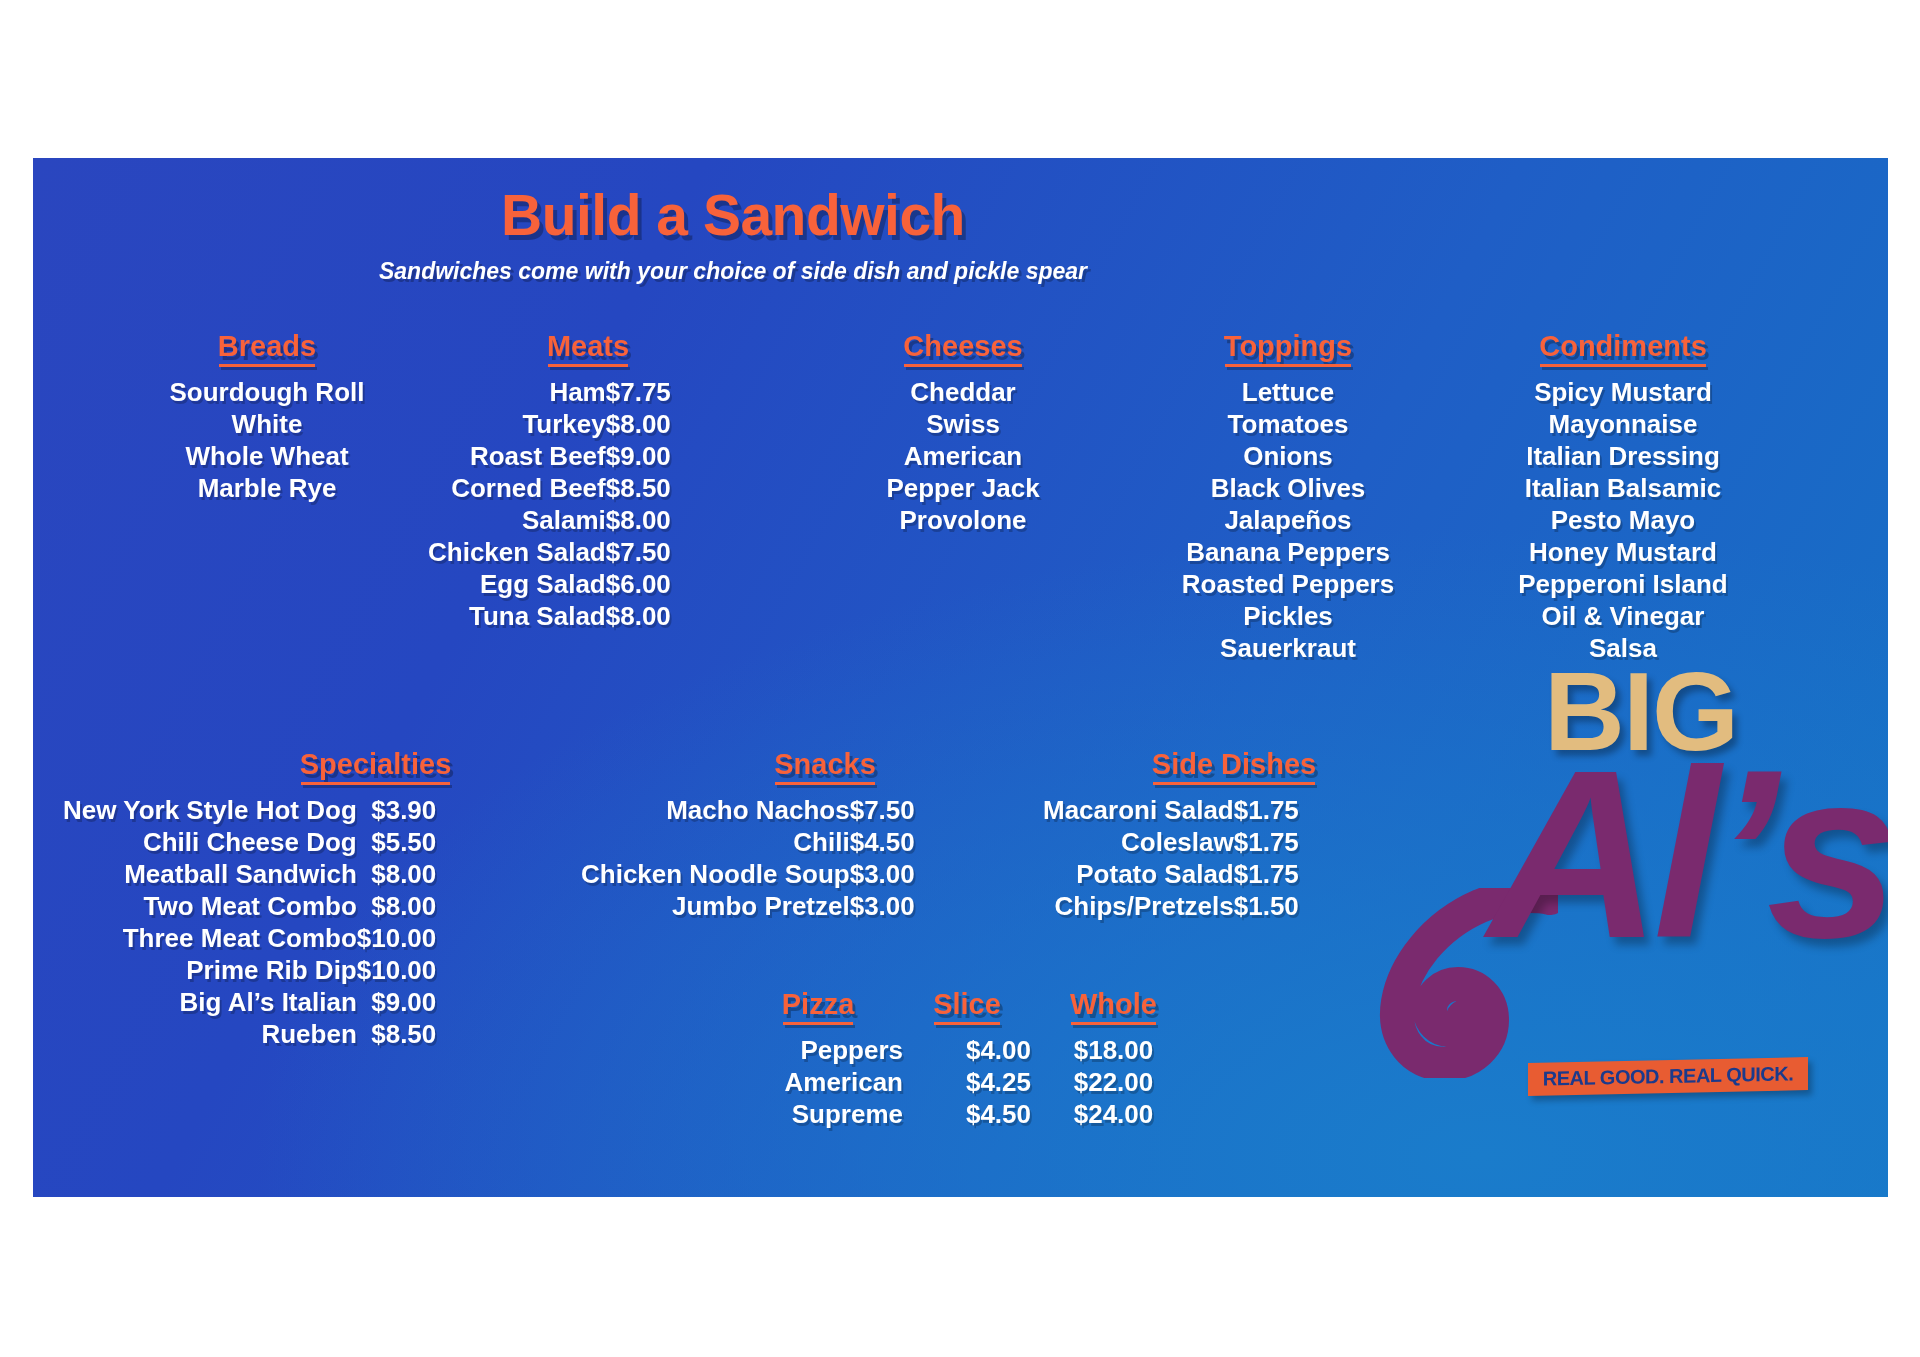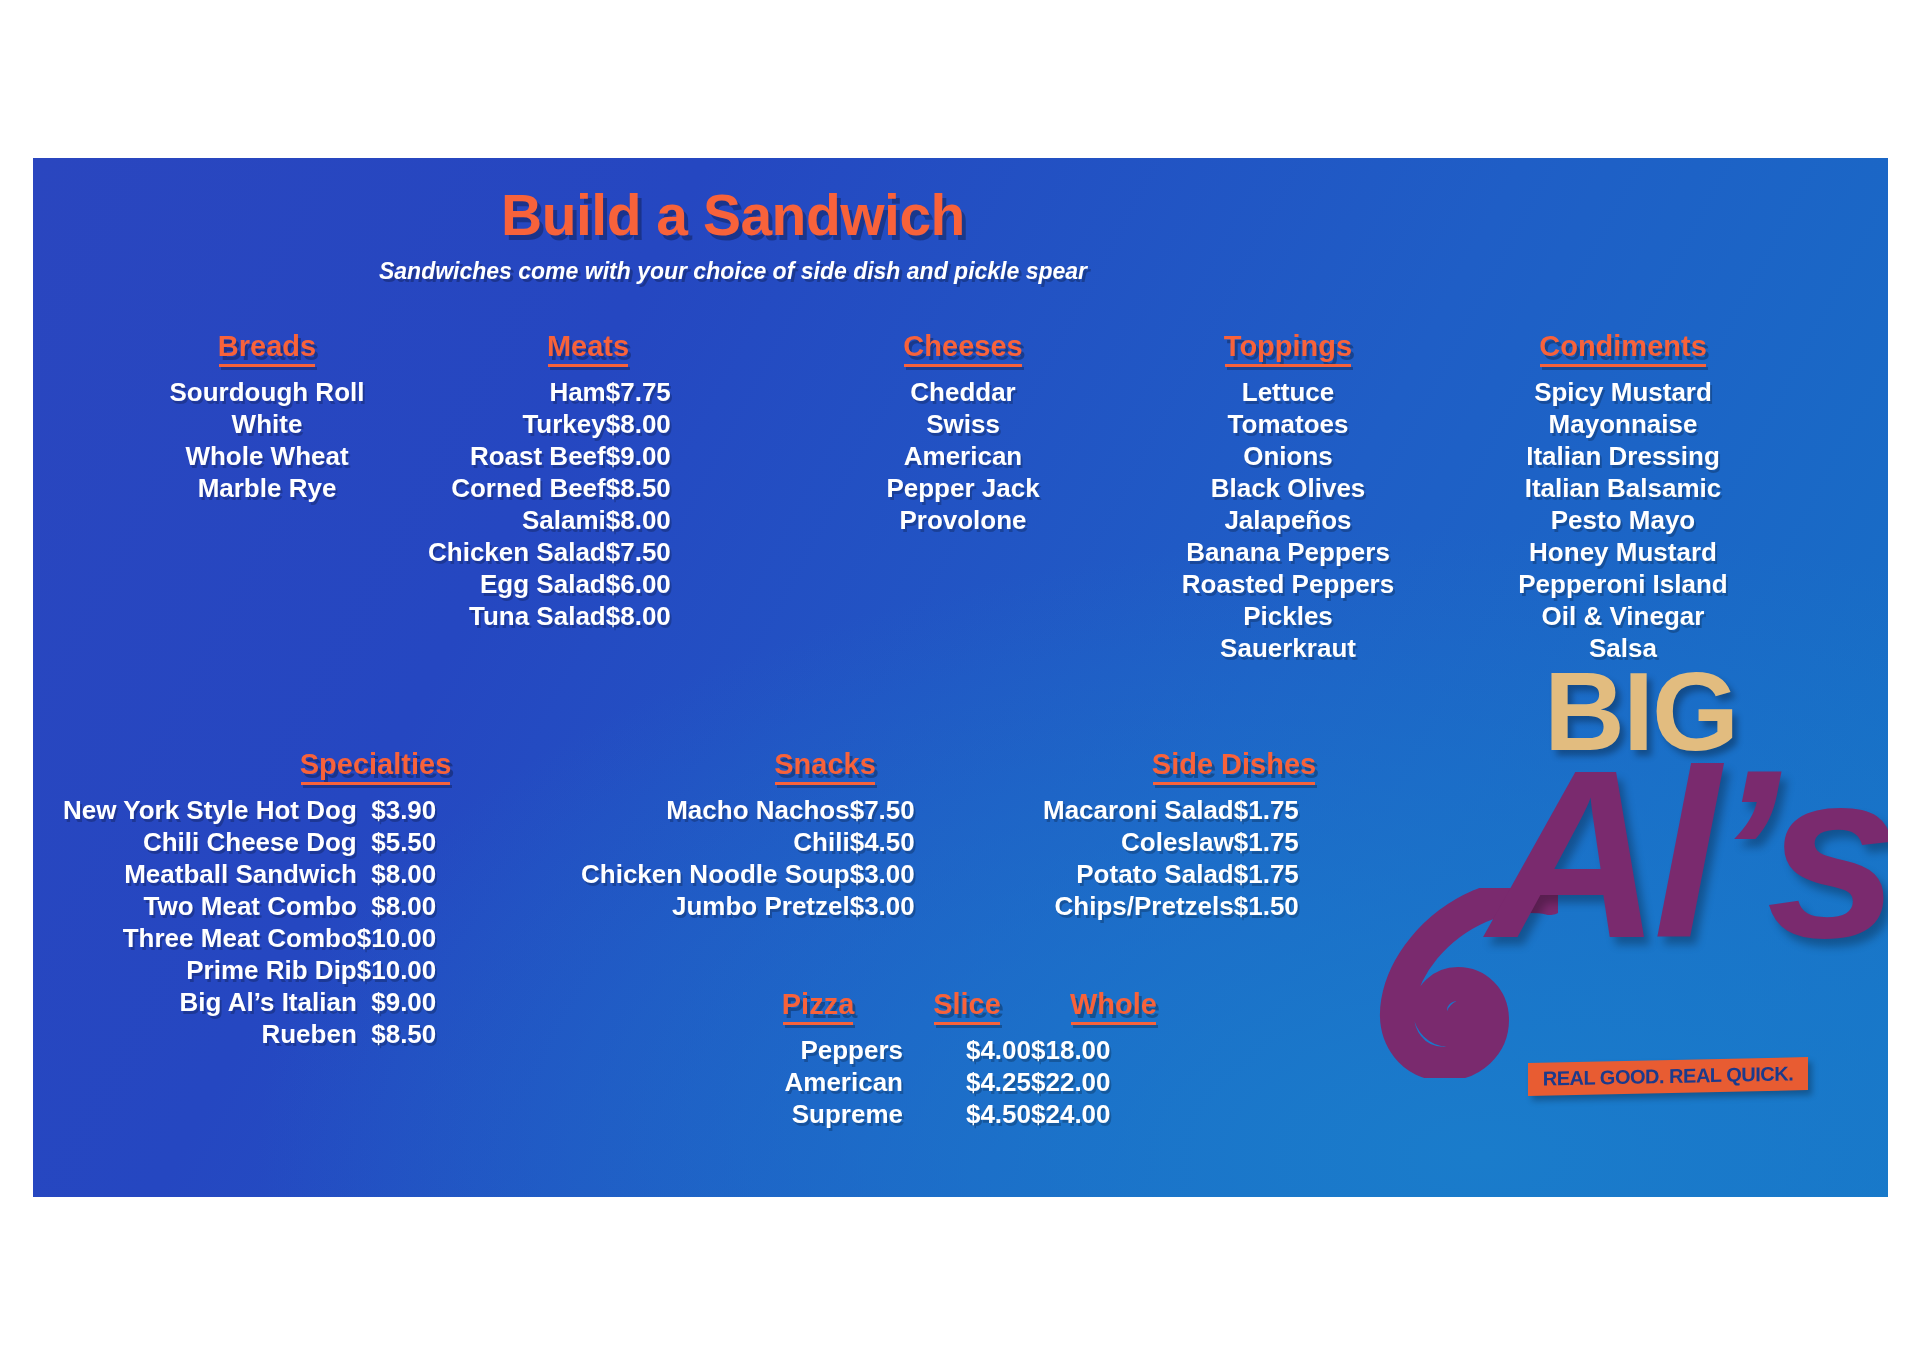--- a/index.html
+++ b/index.html
@@ -115,21 +115,21 @@
   
   .pizza-heads { display: flex; }
   .pizza-heads .ph { text-align: center; }
   .ph-pizza { width: 170px; }
   .ph-slice { width: 128px; }
   .ph-whole { width: 165px; }
   table.pizza-table { margin-top: 10px; border-collapse: collapse; }
   table.pizza-table td { padding: 0; }
   td.pz-name { width: 170px; text-align: right; }
   td.pz-slice { width: 128px; text-align: right; padding-left: 24px; }
-  td.pz-whole { width: 165px; text-align: left; padding-left: 24px; }
+  td.pz-whole { width: 165px; text-align: center; padding-left: 24px; }
 
   
   #logo {
     position: absolute;
     left: 1325px;
     top: 498px;
     width: 500px;
     height: 480px;
   }
   #logo-big {

